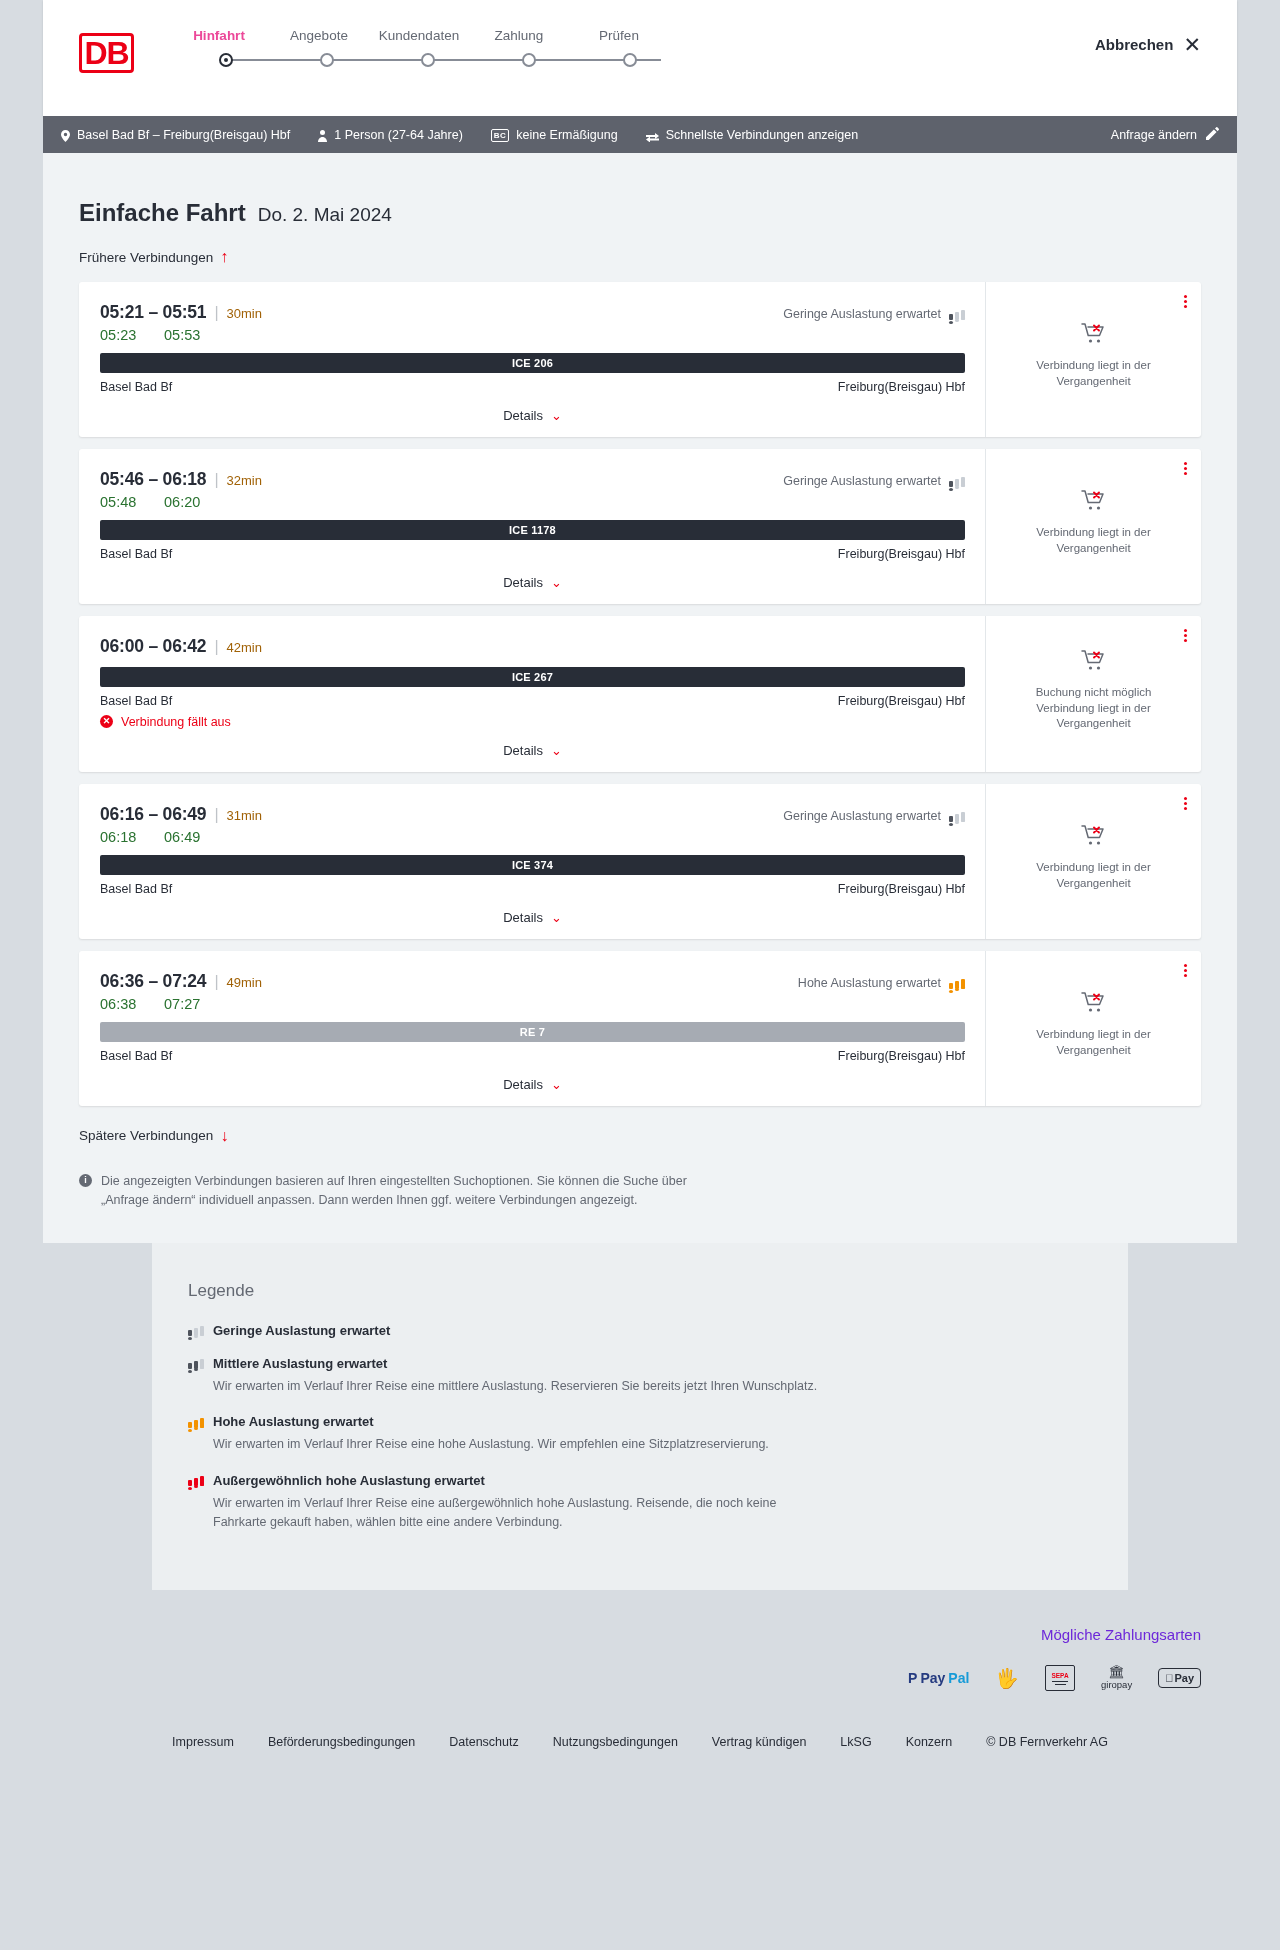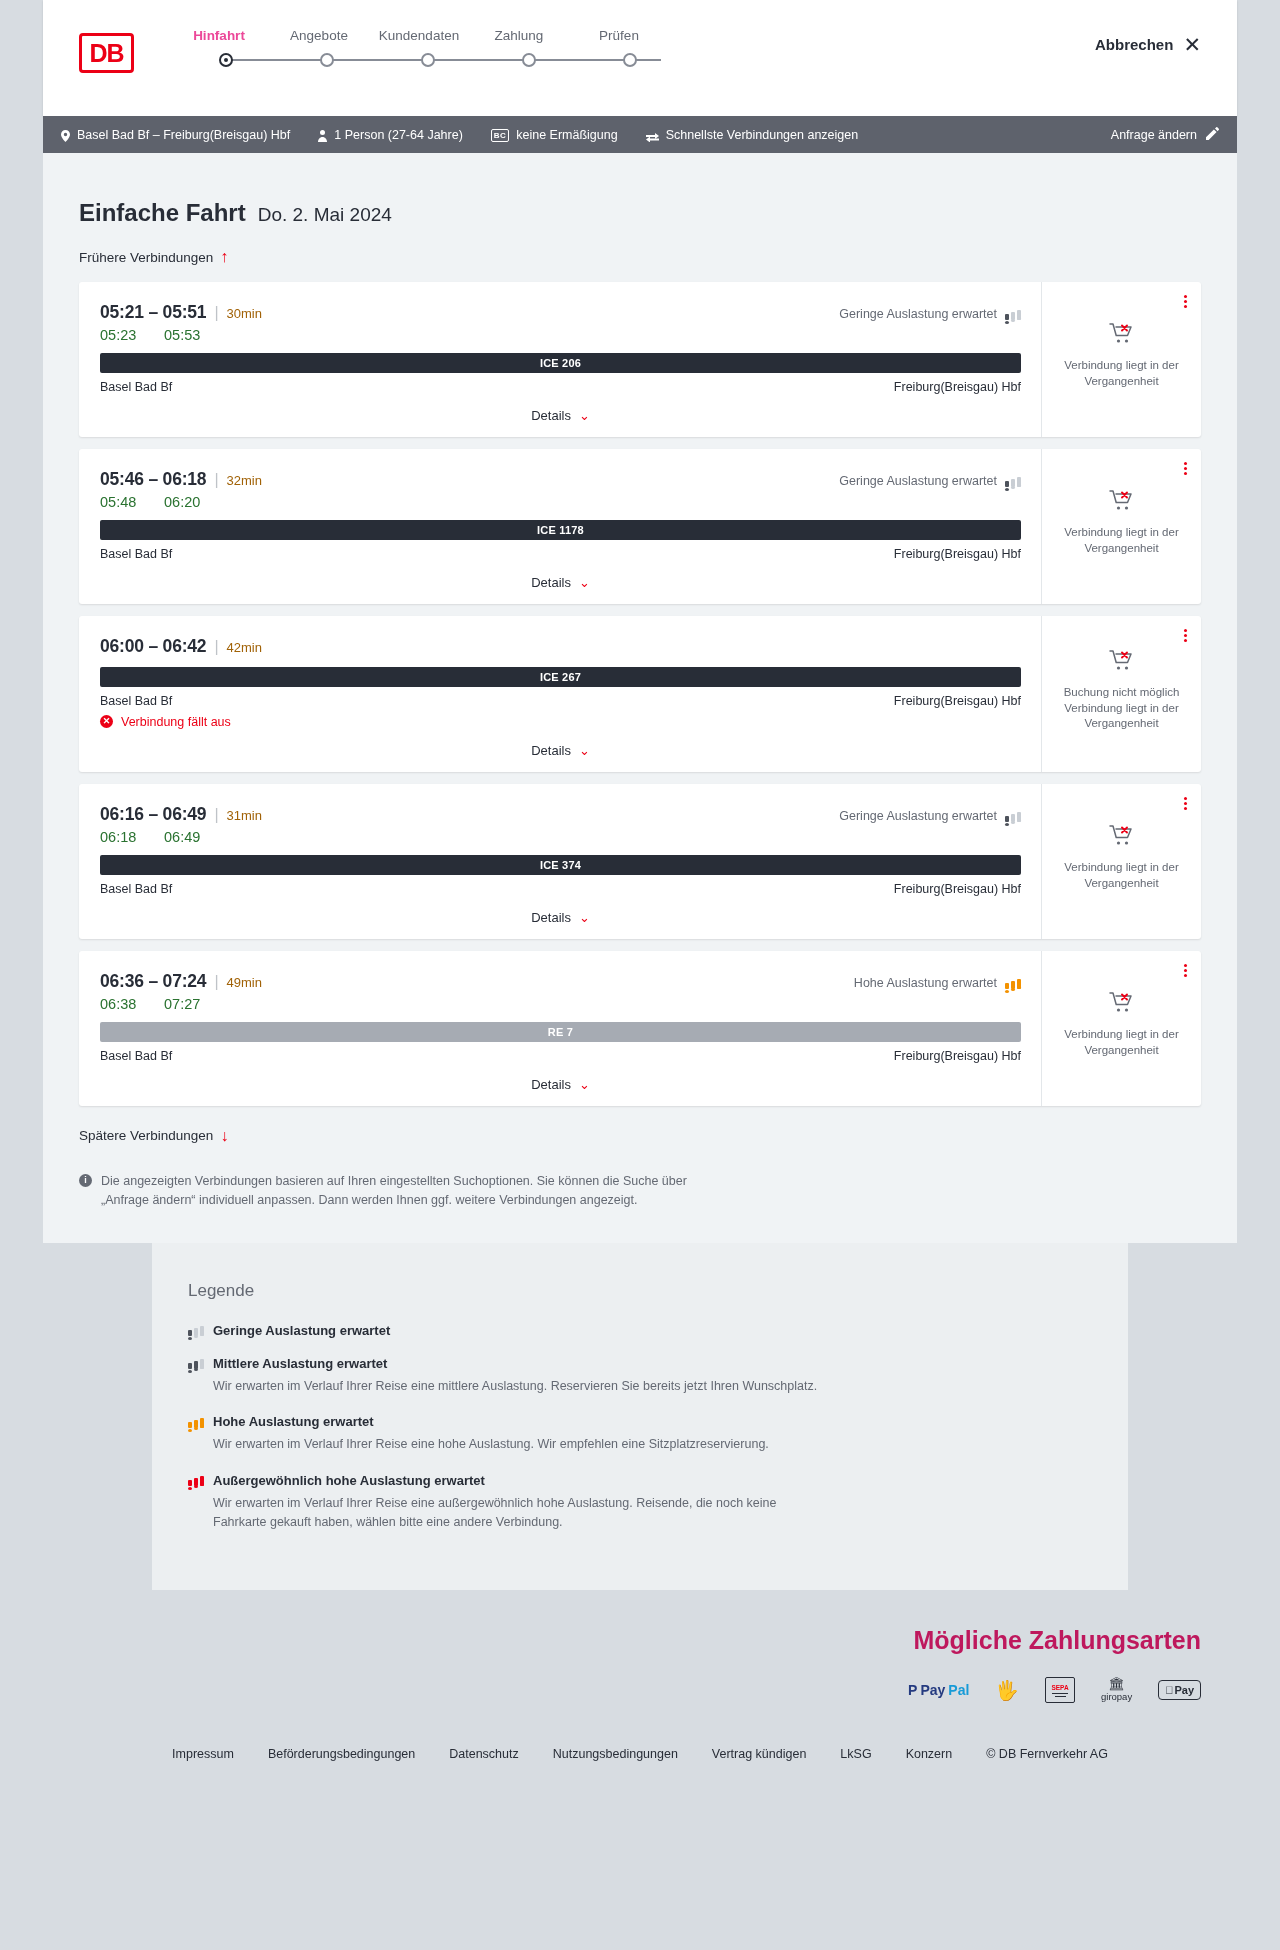--- a/index.html
+++ b/index.html
@@ -27,21 +27,21 @@
     align-items: flex-start;
   }
   .db-logo {
     width: 55px; height: 40px;
     background: #ec0016;
     border-radius: 4px;
     margin: 33px 0 0 36px;
     display: flex; align-items: center; justify-content: center;
     color: #fff;
     font-weight: bold;
-    font-size: 25px;
+    font-size: 32px;
     font-family: "Liberation Sans", sans-serif;
     letter-spacing: -1px;
     flex: none;
     border: 3px solid #ec0016;
   }
   .db-logo span {
     background: #fff; color: #ec0016;
     width: 100%; height: 100%;
     display:flex; align-items:center; justify-content:center;
     border-radius: 1px;
@@ -251,21 +251,21 @@
     justify-content: center;
     align-items: center;
     gap: 8px;
     font-size: 13px;
     cursor: pointer;
   }
   .chev { color: #ec0016; font-size: 13px; line-height: 1; }
 
   
   .conn-side {
-    width: 160px;
+    width: 216px;
     flex: none;
     border-left: 1px solid #e3e7ea;
     position: relative;
     display: flex;
     flex-direction: column;
     align-items: center;
     justify-content: center;
     padding: 8px 14px 14px;
     text-align: center;
   }
@@ -329,21 +329,21 @@
   .uicon.low .c1 .hd,.uicon.low .c1 .bd { background:#4e535c; }
   .uicon.low .c2 .hd,.uicon.low .c2 .bd,.uicon.low .c3 .hd,.uicon.low .c3 .bd { background:#c9ced4; }
   .uicon.mid .c1 .hd,.uicon.mid .c1 .bd,.uicon.mid .c2 .hd,.uicon.mid .c2 .bd { background:#4e535c; }
   .uicon.mid .c3 .hd,.uicon.mid .c3 .bd { background:#c9ced4; }
   .uicon.high .hd,.uicon.high .bd { background:#f39200; }
   .uicon.vhigh .hd,.uicon.vhigh .bd { background:#ec0016; }
 
   
   .pay-wrap { background: #d7dce1; width:1280px; padding: 36px 0 18px; }
   .pay-inner { width: 1194px; margin: 0 auto; padding: 0 36px; text-align: right; }
-  .pay-title { font-size: 25px; font-weight: bold; color: #be185d; }
+  .pay-title { font-size: 15px; font-weight: normal; color: #6d28d9; }
   .pay-logos { margin-top: 22px; display: flex; justify-content: flex-end; gap: 26px; align-items: center; }
   .pay-logo { height: 26px; display:flex; align-items:center; justify-content:center; }
   .paypal { font-size: 14px; font-weight: bold; color:#253b80; display:flex; align-items:center; gap:3px;}
   .paypal .pp-p { color:#179bd7; font-weight:bold; }
   .sepa-box { width:30px;height:26px;border:1.3px solid #282d37;border-radius:2px;display:flex;flex-direction:column;align-items:center;justify-content:center;}
   .sepa-box .t{font-size:6.5px;font-weight:bold;color:#ec0016;line-height:7px;}
   .sepa-box .l{width:16px;height:1px;background:#282d37;margin-top:2px;}
   .sepa-box .l2{width:11px;height:1px;background:#282d37;margin-top:2px;}
   .giro { display:flex;flex-direction:column;align-items:center;gap:1px; }
   .giro .bank { font-size:13px; line-height:12px; }

